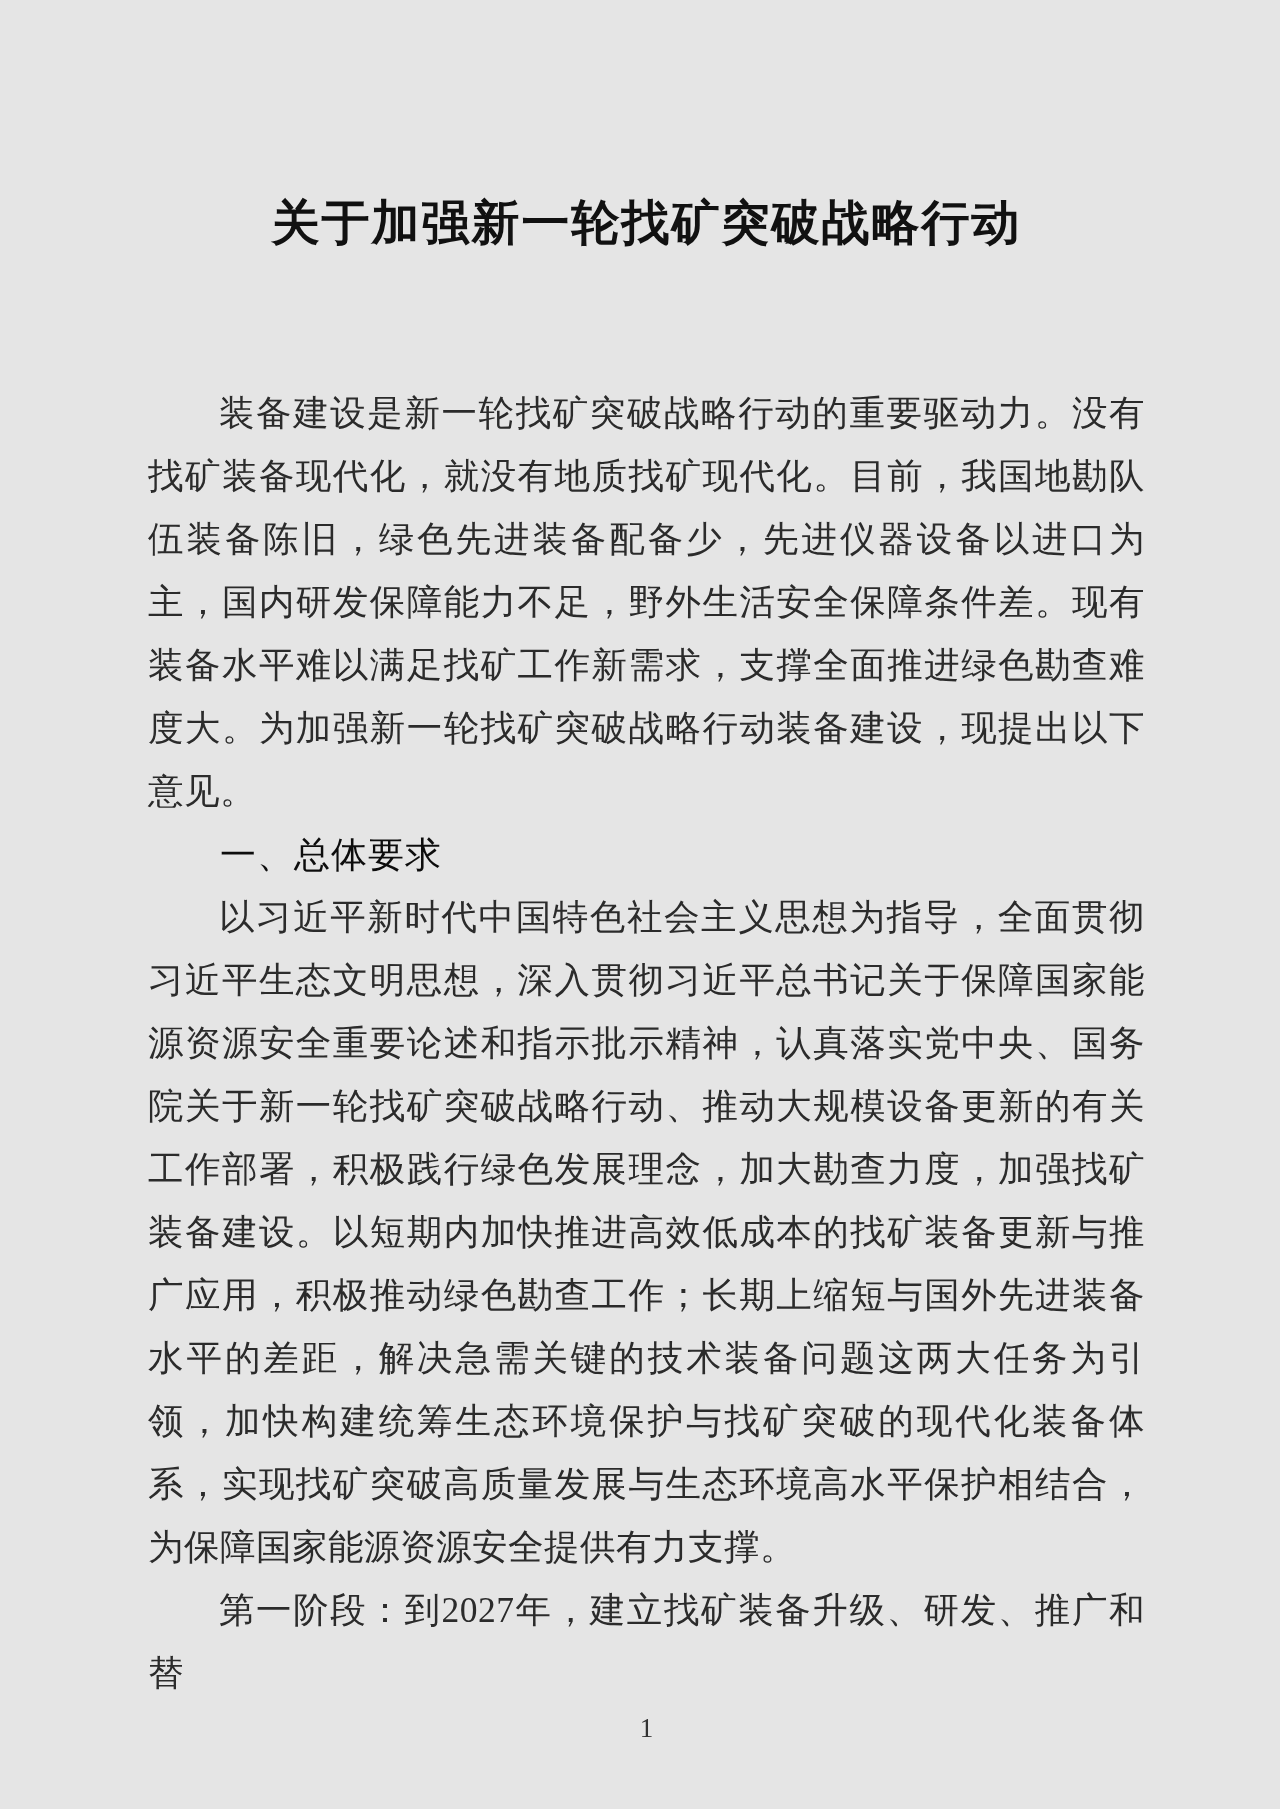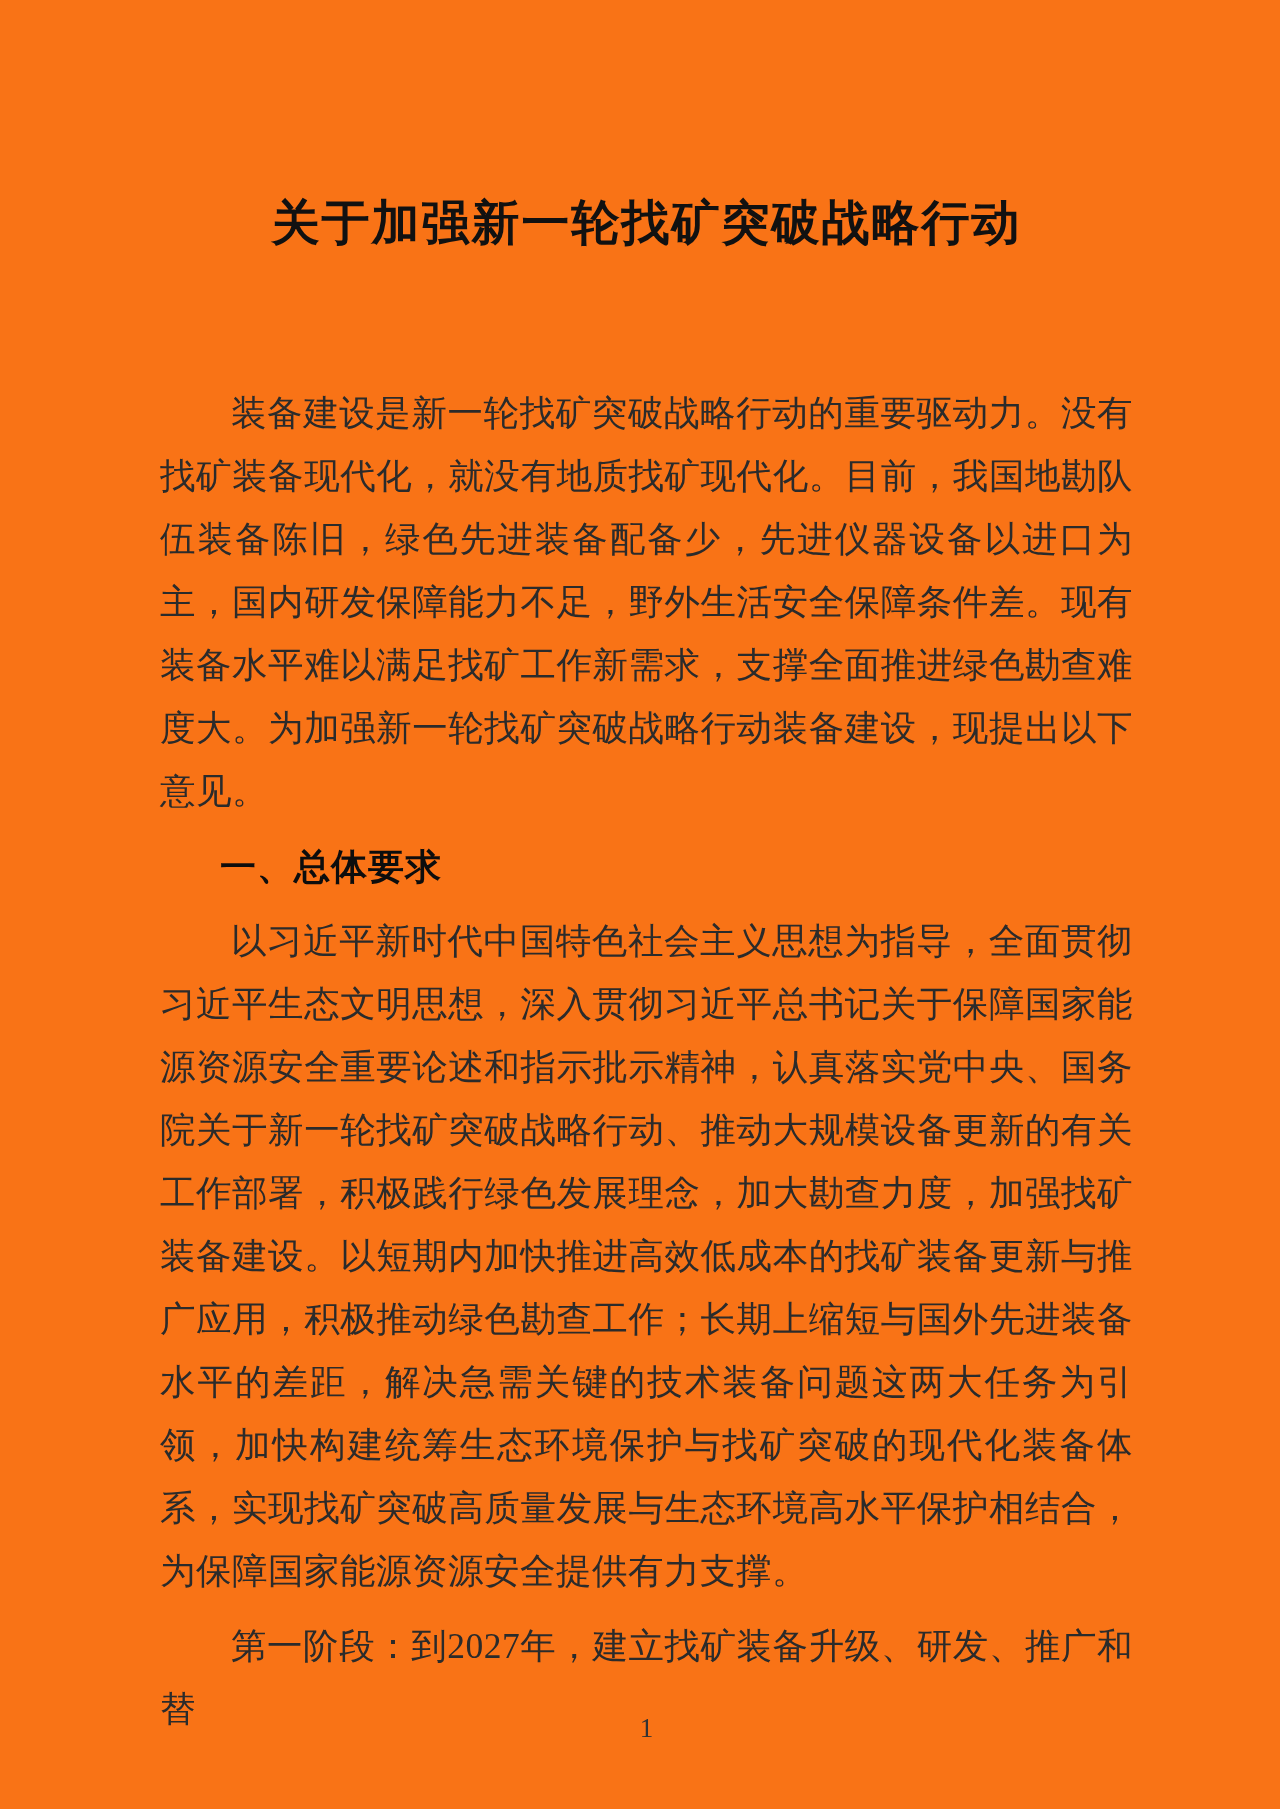--- a/index.html
+++ b/index.html
@@ -5,21 +5,21 @@
   html, body {
     margin: 0;
     padding: 0;
     background: #ffffff;
   }
   .page {
     position: relative;
     width: 1280px;
     height: 1809px;
     margin: 0 auto;
-    background: #f97316;
+    background: #e5e5e5;
     overflow: hidden;
     font-family: "Liberation Serif", "DejaVu Serif", serif;
     color: #222222;
   }
   .content {
     position: absolute;
     left: 148px;
     top: 0;
     width: 997px;
   }
@@ -30,35 +30,35 @@
     font-weight: 700;
     letter-spacing: 2px;
     text-align: center;
     color: #111111;
     font-family: "Liberation Serif", "DejaVu Serif", serif;
   }
   .doc-title .title-line {
     display: block;
   }
   .body-para {
-    margin: 12px;
+    margin: 0;
     font-size: 35.5px;
     line-height: 63px;
     text-indent: 2em;
     text-align: justify;
     text-justify: inter-ideograph;
     text-align-last: left;
     color: #2b2b2b;
     letter-spacing: 0.5px;
   }
   .section-heading {
     margin: 0;
     font-size: 36px;
     line-height: 63px;
-    font-weight: 700;
+    font-weight: 400;
     text-indent: 2em;
     color: #0d0d0d;
     font-family: "Liberation Sans", "DejaVu Sans", sans-serif;
     letter-spacing: 1px;
   }
   .page-number {
     position: absolute;
     left: 148px;
     top: 1712px;
     width: 997px;

